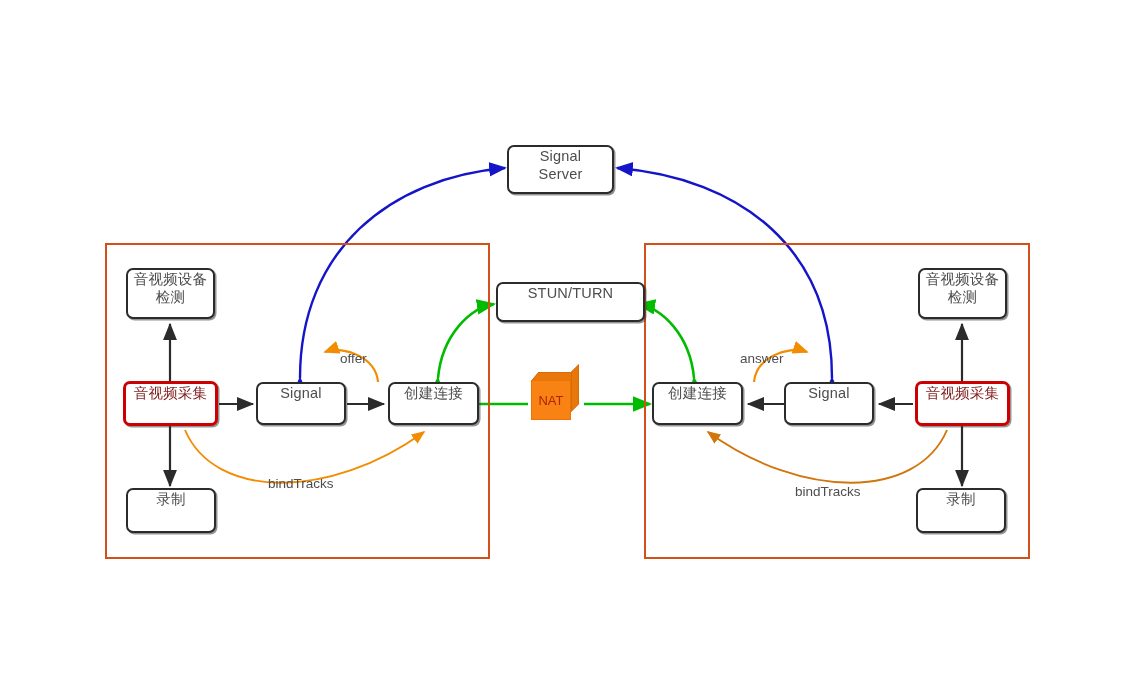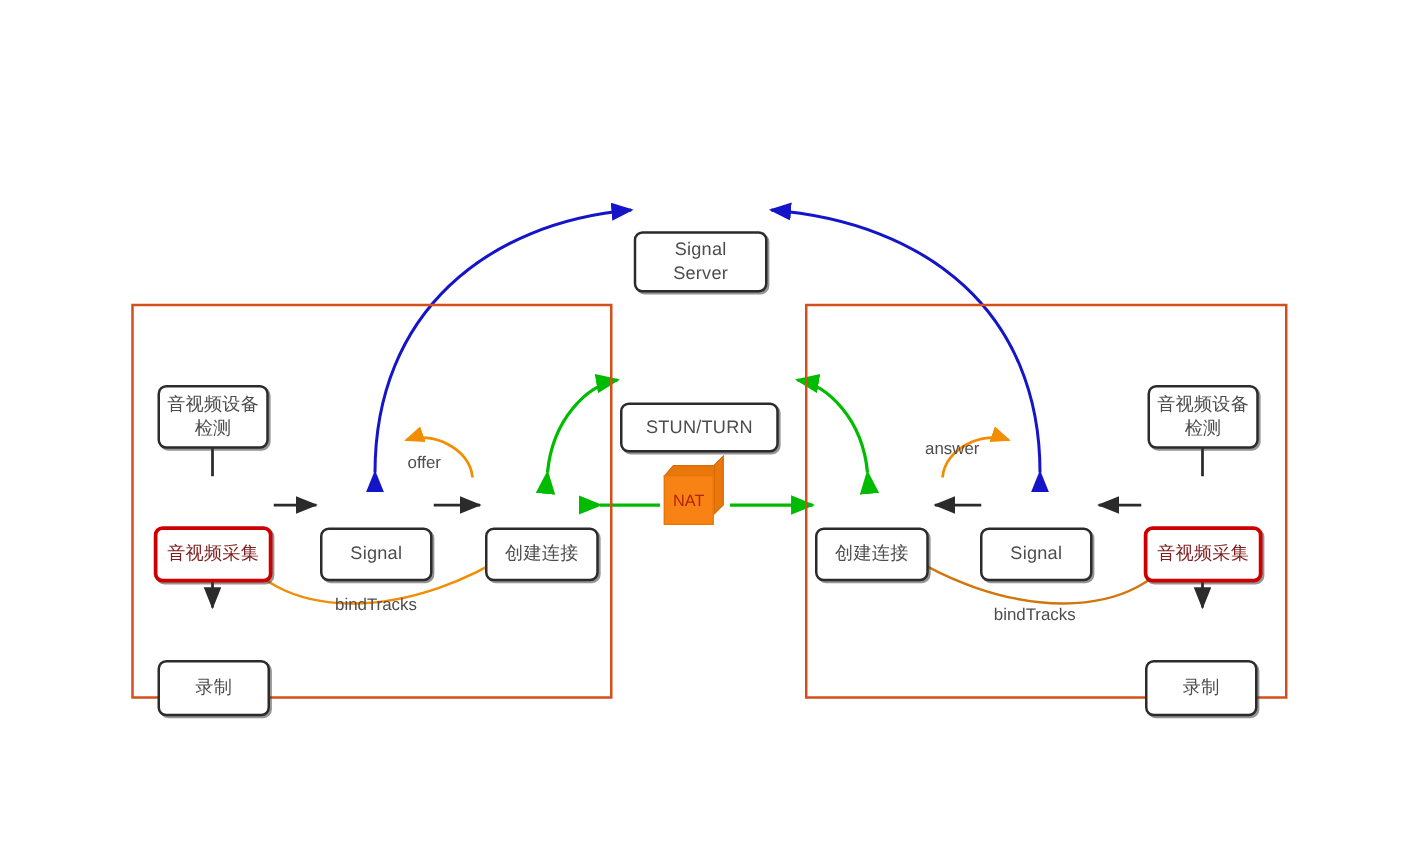--- a/index.html
+++ b/index.html
@@ -32,30 +32,29 @@
     background: transparent;
     box-sizing: border-box;
   }
   .node {
     position: absolute;
     box-sizing: border-box;
     background: #ffffff;
     border: 2px solid #2b2b2b;
     border-radius: 7px;
     display: flex;
-    align-items: center;
+    align-items: flex-start;
     justify-content: center;
     text-align: center;
     color: #4d4d4d;
     font-size: 14.5px;
     line-height: 1.25;
     letter-spacing: 0.2px;
     box-shadow: 1.5px 1.5px 0 rgba(60,60,60,0.55);
     z-index: 3;
-    margin-top: 40px;
   }
   .node.hl {
     border: 3px solid #cc0000;
     color: #7f1d1d;
   }
   .node .lbl {
     display: block;
     white-space: pre-line;
   }
   .nat {
@@ -204,21 +203,21 @@
   </svg>
 
   <div class="panel" style="left:105px; top:243px; width:385px; height:316px;"></div>
   <div class="panel" style="left:644px; top:243px; width:386px; height:316px;"></div>
 
   <div class="node" style="left:507px; top:145px; width:107px; height:49px;">
     <span class="lbl">Signal
 Server</span>
   </div>
 
-  <div class="node" style="left:496px; top:282px; width:127px; height:40px;">
+  <div class="node" style="left:496px; top:282px; width:149px; height:40px;">
     <span class="lbl">STUN/TURN</span>
   </div>
 
   <div class="nat" style="left:531px; top:372px;">
     <div class="top"></div>
     <div class="side"></div>
     <div class="front">
       <span>NAT</span>
     </div>
   </div>
@@ -237,21 +236,21 @@
   </div>
 
   <div class="node" style="left:388px; top:382px; width:91px; height:43px;">
     <span class="lbl">创建连接</span>
   </div>
 
   <div class="node" style="left:126px; top:488px; width:90px; height:45px;">
     <span class="lbl">录制</span>
   </div>
 
-  <div class="edge-label" style="left:326px; top:351px;margin-top:11px;">
+  <div class="edge-label" style="left:340px; top:351px;">
     <span>offer</span>
   </div>
 
   <div class="edge-label" style="left:268px; top:476px;">
     <span>bindTracks</span>
   </div>
 
   <div class="node" style="left:918px; top:268px; width:89px; height:51px;">
     <span class="lbl">音视频设备
 检测</span>

